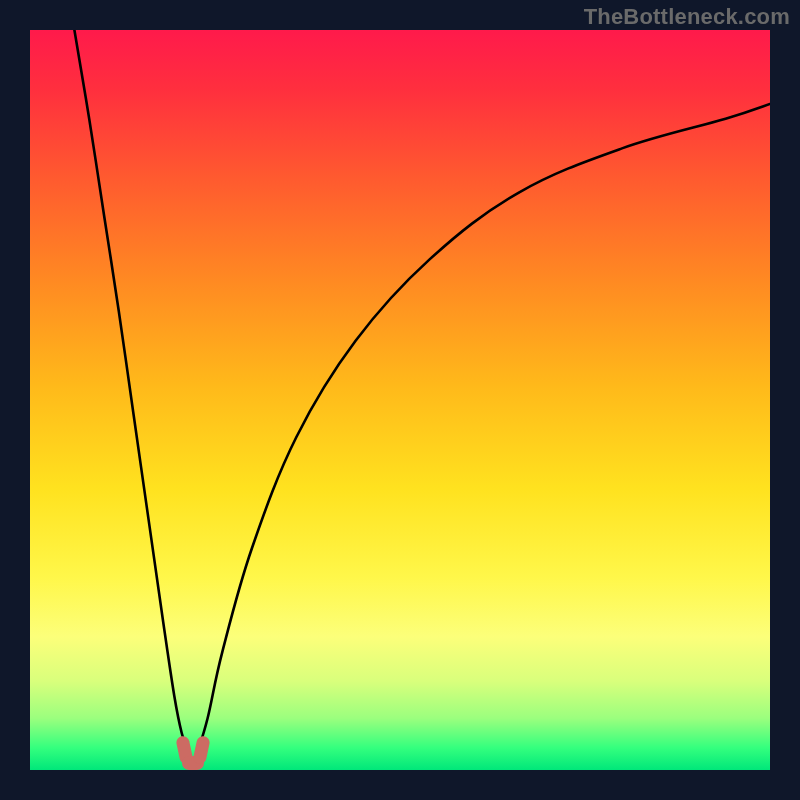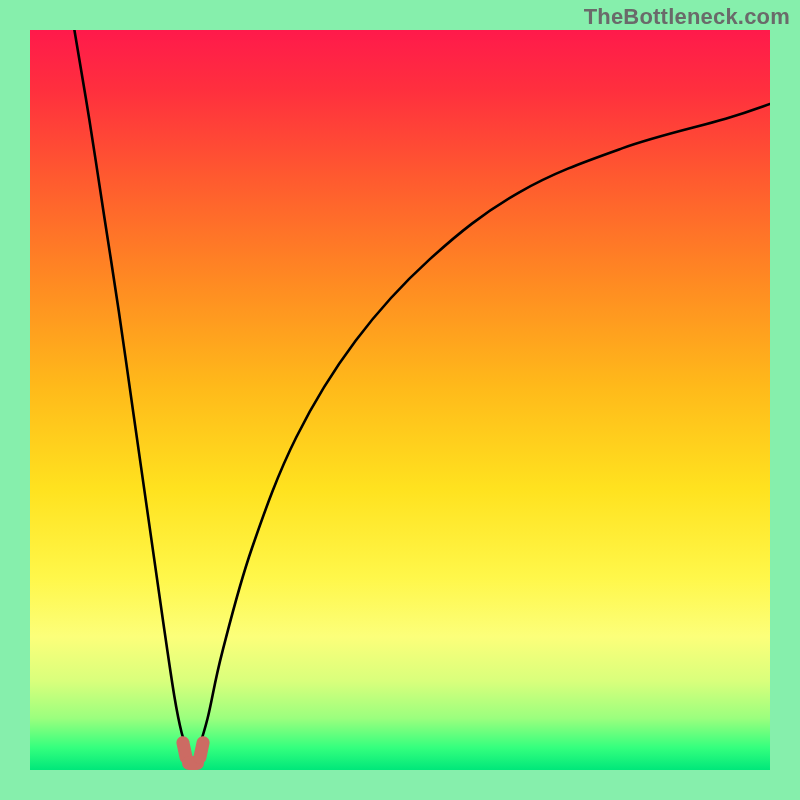--- a/index.html
+++ b/index.html
@@ -10,21 +10,21 @@
     background: #000;
     overflow: hidden;
     font-family: Arial, Helvetica, sans-serif;
   }
   .frame {
     position: absolute;
     top: 0;
     left: 0;
     width: 800px;
     height: 800px;
-    background: #86efac;
+    background: #0f172a;
   }
   .watermark {
     position: absolute;
     top: 4px;
     right: 10px;
     font-size: 22px;
     font-weight: 600;
     color: #6a6a6a;
     letter-spacing: 0.2px;
     user-select: none;

